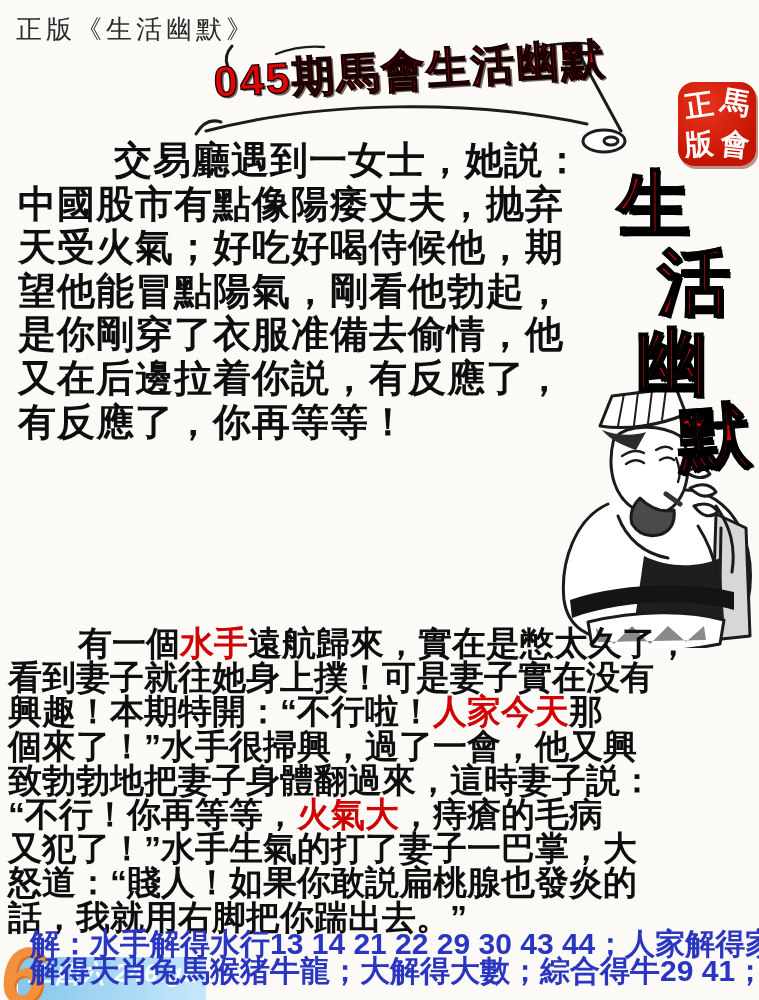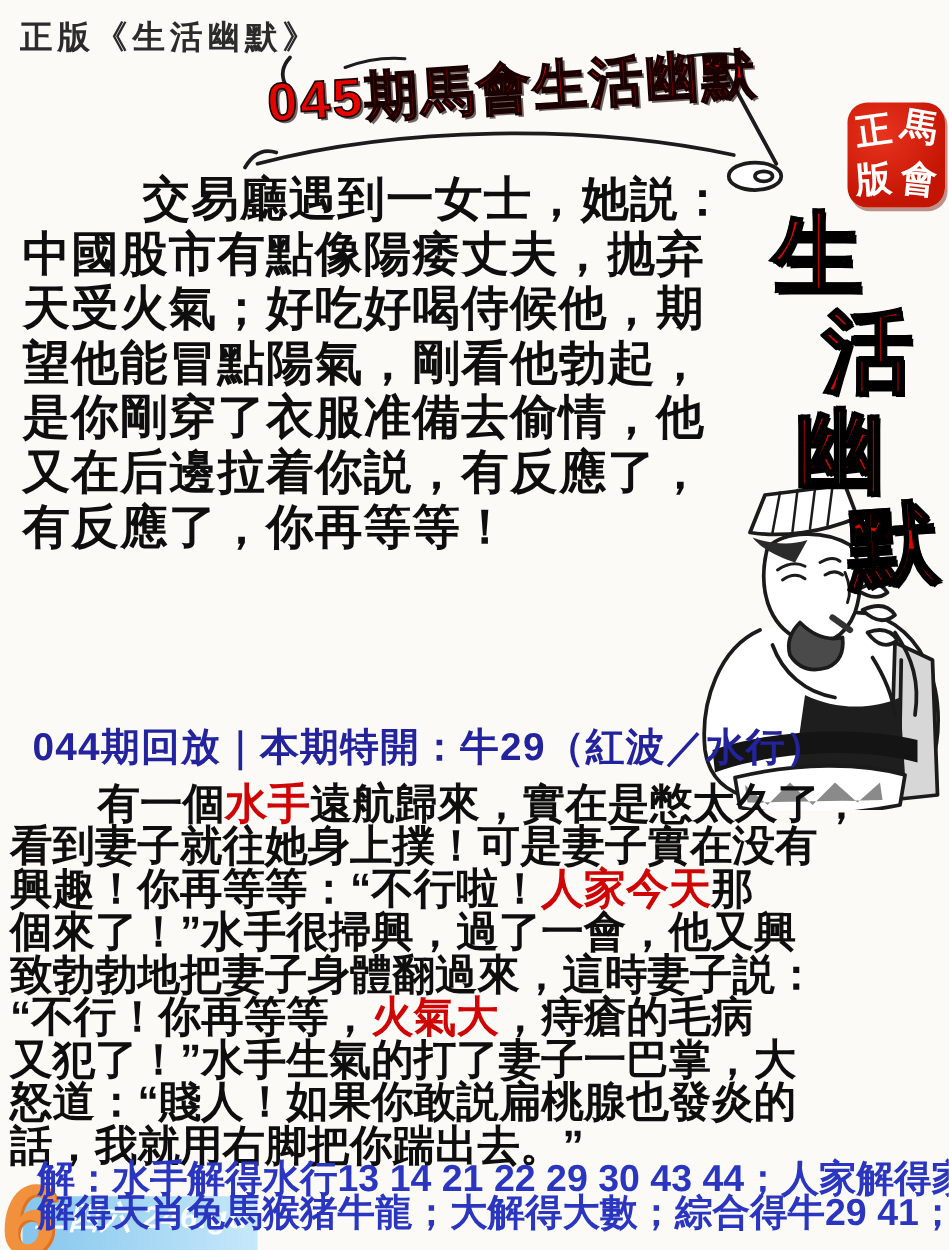--- a/index.html
+++ b/index.html
@@ -3,21 +3,21 @@
 <meta charset="utf-8">
 <style>
   html,body { margin:0; padding:0; }
   .page {
     position:relative; width:759px; height:1000px; overflow:hidden;
     background:#fbfaf7;
     font-family:"Liberation Sans", sans-serif;
   }
   .edition-label {
     position:absolute; left:16px; top:12px;
-    font-size:26px; font-weight:700; color:#2b2b2b; letter-spacing:4px;
+    font-size:26px; font-weight:400; color:#2b2b2b; letter-spacing:4px;
   }
   .scroll-deco { position:absolute; left:0; top:0; width:759px; height:170px; z-index:1; }
   .banner-title {
     position:absolute; left:214px; top:54px; z-index:2; white-space:nowrap;
     font-size:43px; font-weight:800; letter-spacing:2px; color:#e20500;
     transform:rotate(-3.5deg); transform-origin:left center;
     -webkit-text-stroke:1.3px #1a0000;
     text-shadow:2px 2px 0 rgba(20,0,0,.6);
   }
   .stamp {
@@ -151,26 +151,25 @@
       <path d="M118,108 l14,10" stroke-width="5" stroke="#333333"></path>
       <path d="M138,86 q16,-10 24,2 q-10,8 -24,-2 Z" fill="#ffffff"></path>
       <path d="M142,102 q18,-8 26,4 q-12,10 -26,-4 Z" fill="#ffffff"></path>
       <path d="M146,120 q16,-6 24,6 q-12,10 -24,-6 Z" fill="#ffffff"></path>
       <path d="M168,120 C182,140 188,160 184,186"></path>
       <path d="M70,130 C78,152 96,168 120,172"></path>
       <path d="M150,140 C160,156 166,170 168,186"></path>
     </g>
   </svg>
 
-  <div class="result-line">044期回放｜本期特開：牛29（紅波／水行）</div>
 
   <div class="joke2">
       <div class="line"><span>有一個</span><span class="hl">水手</span><span>遠航歸來，實在是憋太久了，</span></div>
       <div class="line"><span>看到妻子就往她身上撲！可是妻子實在没有</span></div>
-      <div class="line"><span>興趣！你再等等：“不行啦！</span><span class="hl">人家今天</span><span>那</span></div>
+      <div class="line"><span>興趣！本期特開：“不行啦！</span><span class="hl">人家今天</span><span>那</span></div>
       <div class="line"><span>個來了！”水手很掃興，過了一會，他又興</span></div>
       <div class="line"><span>致勃勃地把妻子身體翻過來，這時妻子説：</span></div>
       <div class="line"><span>“不行！你再等等，</span><span class="hl">火氣大</span><span>，痔瘡的毛病</span></div>
       <div class="line"><span>又犯了！”水手生氣的打了妻子一巴掌，大</span></div>
       <div class="line"><span>怒道：“賤人！如果你敢説扁桃腺也發炎的</span></div>
       <div class="line"><span>話，我就用右脚把你踹出去。”</span></div>
     </div>
 
   <div class="watermark-band">
     <span>二四六 246.gd</span>

